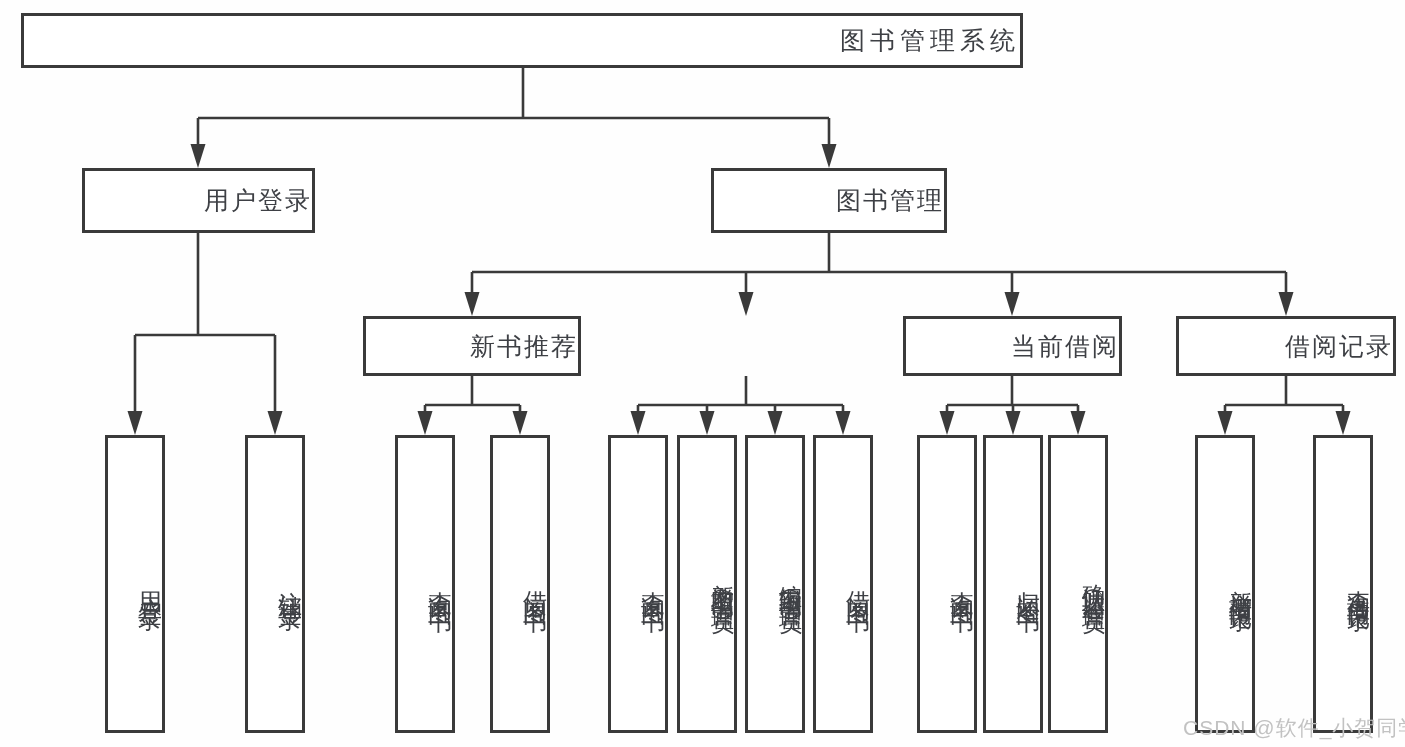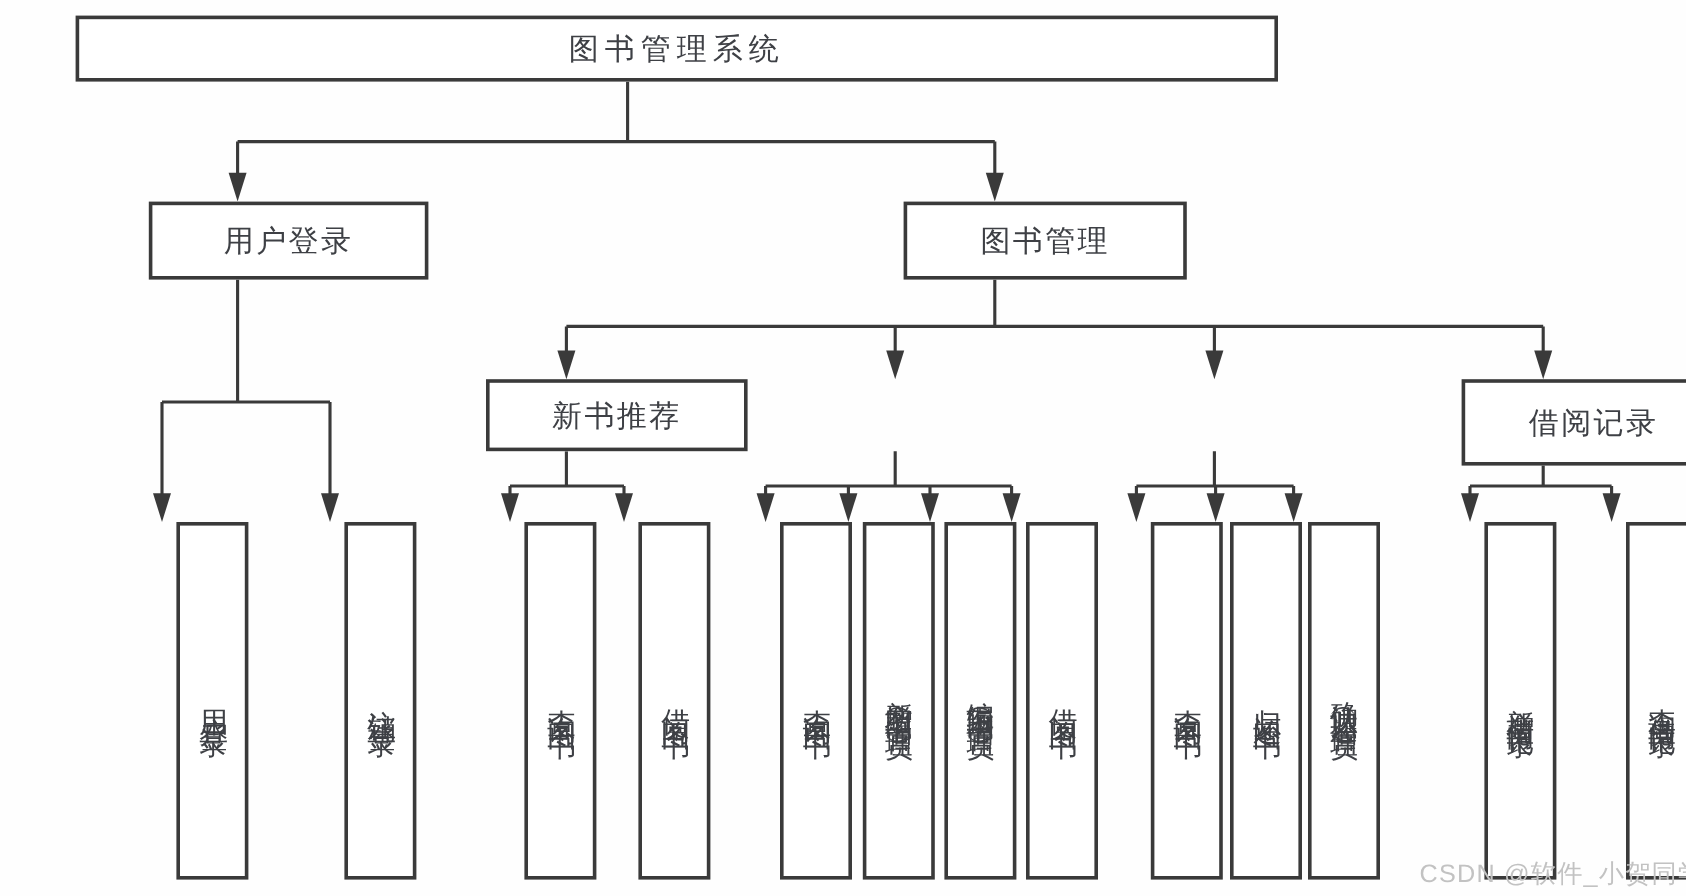--- a/index.html
+++ b/index.html
@@ -34,24 +34,23 @@
   .connectors polygon {
     fill: var(--line-color);
     stroke: none;
   }
   .node {
     position: absolute;
     background: var(--box-bg);
     border: 3px solid var(--line-color);
     display: flex;
     align-items: center;
-    justify-content: center;
+    justify-content: flex-end;
     color: var(--text-color);
     z-index: 2;
-    margin-left: 42px;
   }
   .h-label { font-size: 25px; letter-spacing: 2px; white-space: nowrap; }
   .root-label { font-size: 25px; letter-spacing: 5px; white-space: nowrap; }
   .v-label {
     writing-mode: vertical-rl;
     text-orientation: mixed;
     font-size: 24px;
     letter-spacing: 6px;
     line-height: 1;
     white-space: nowrap;
@@ -116,21 +115,24 @@
   <div class="node" style="left:82px; top:168px; width:233px; height:65px;">
     <span class="h-label">用户登录</span>
   </div>
   <div class="node" style="left:363px; top:316px; width:218px; height:60px;">
     <span class="h-label">新书推荐</span>
   </div>
 
   <div class="node" style="left:711px; top:168px; width:236px; height:65px;">
     <span class="h-label">图书管理</span>
   </div>
-  <div class="node" style="left:1176px; top:316px; width:220px; height:72px;">
+  <div class="node" style="left:903px; top:316px; width:219px; height:60px;">
+    <span class="h-label">当前借阅</span>
+  </div>
+  <div class="node" style="left:1176px; top:316px; width:220px; height:60px;">
     <span class="h-label">借阅记录</span>
   </div>
 
   <div class="node" style="left:105px; top:435px; width:60px; height:298px;">
     <span class="v-label">用户登录</span>
   </div>
   <div class="node" style="left:245px; top:435px; width:60px; height:298px;">
     <span class="v-label">注销登录</span>
   </div>
 

